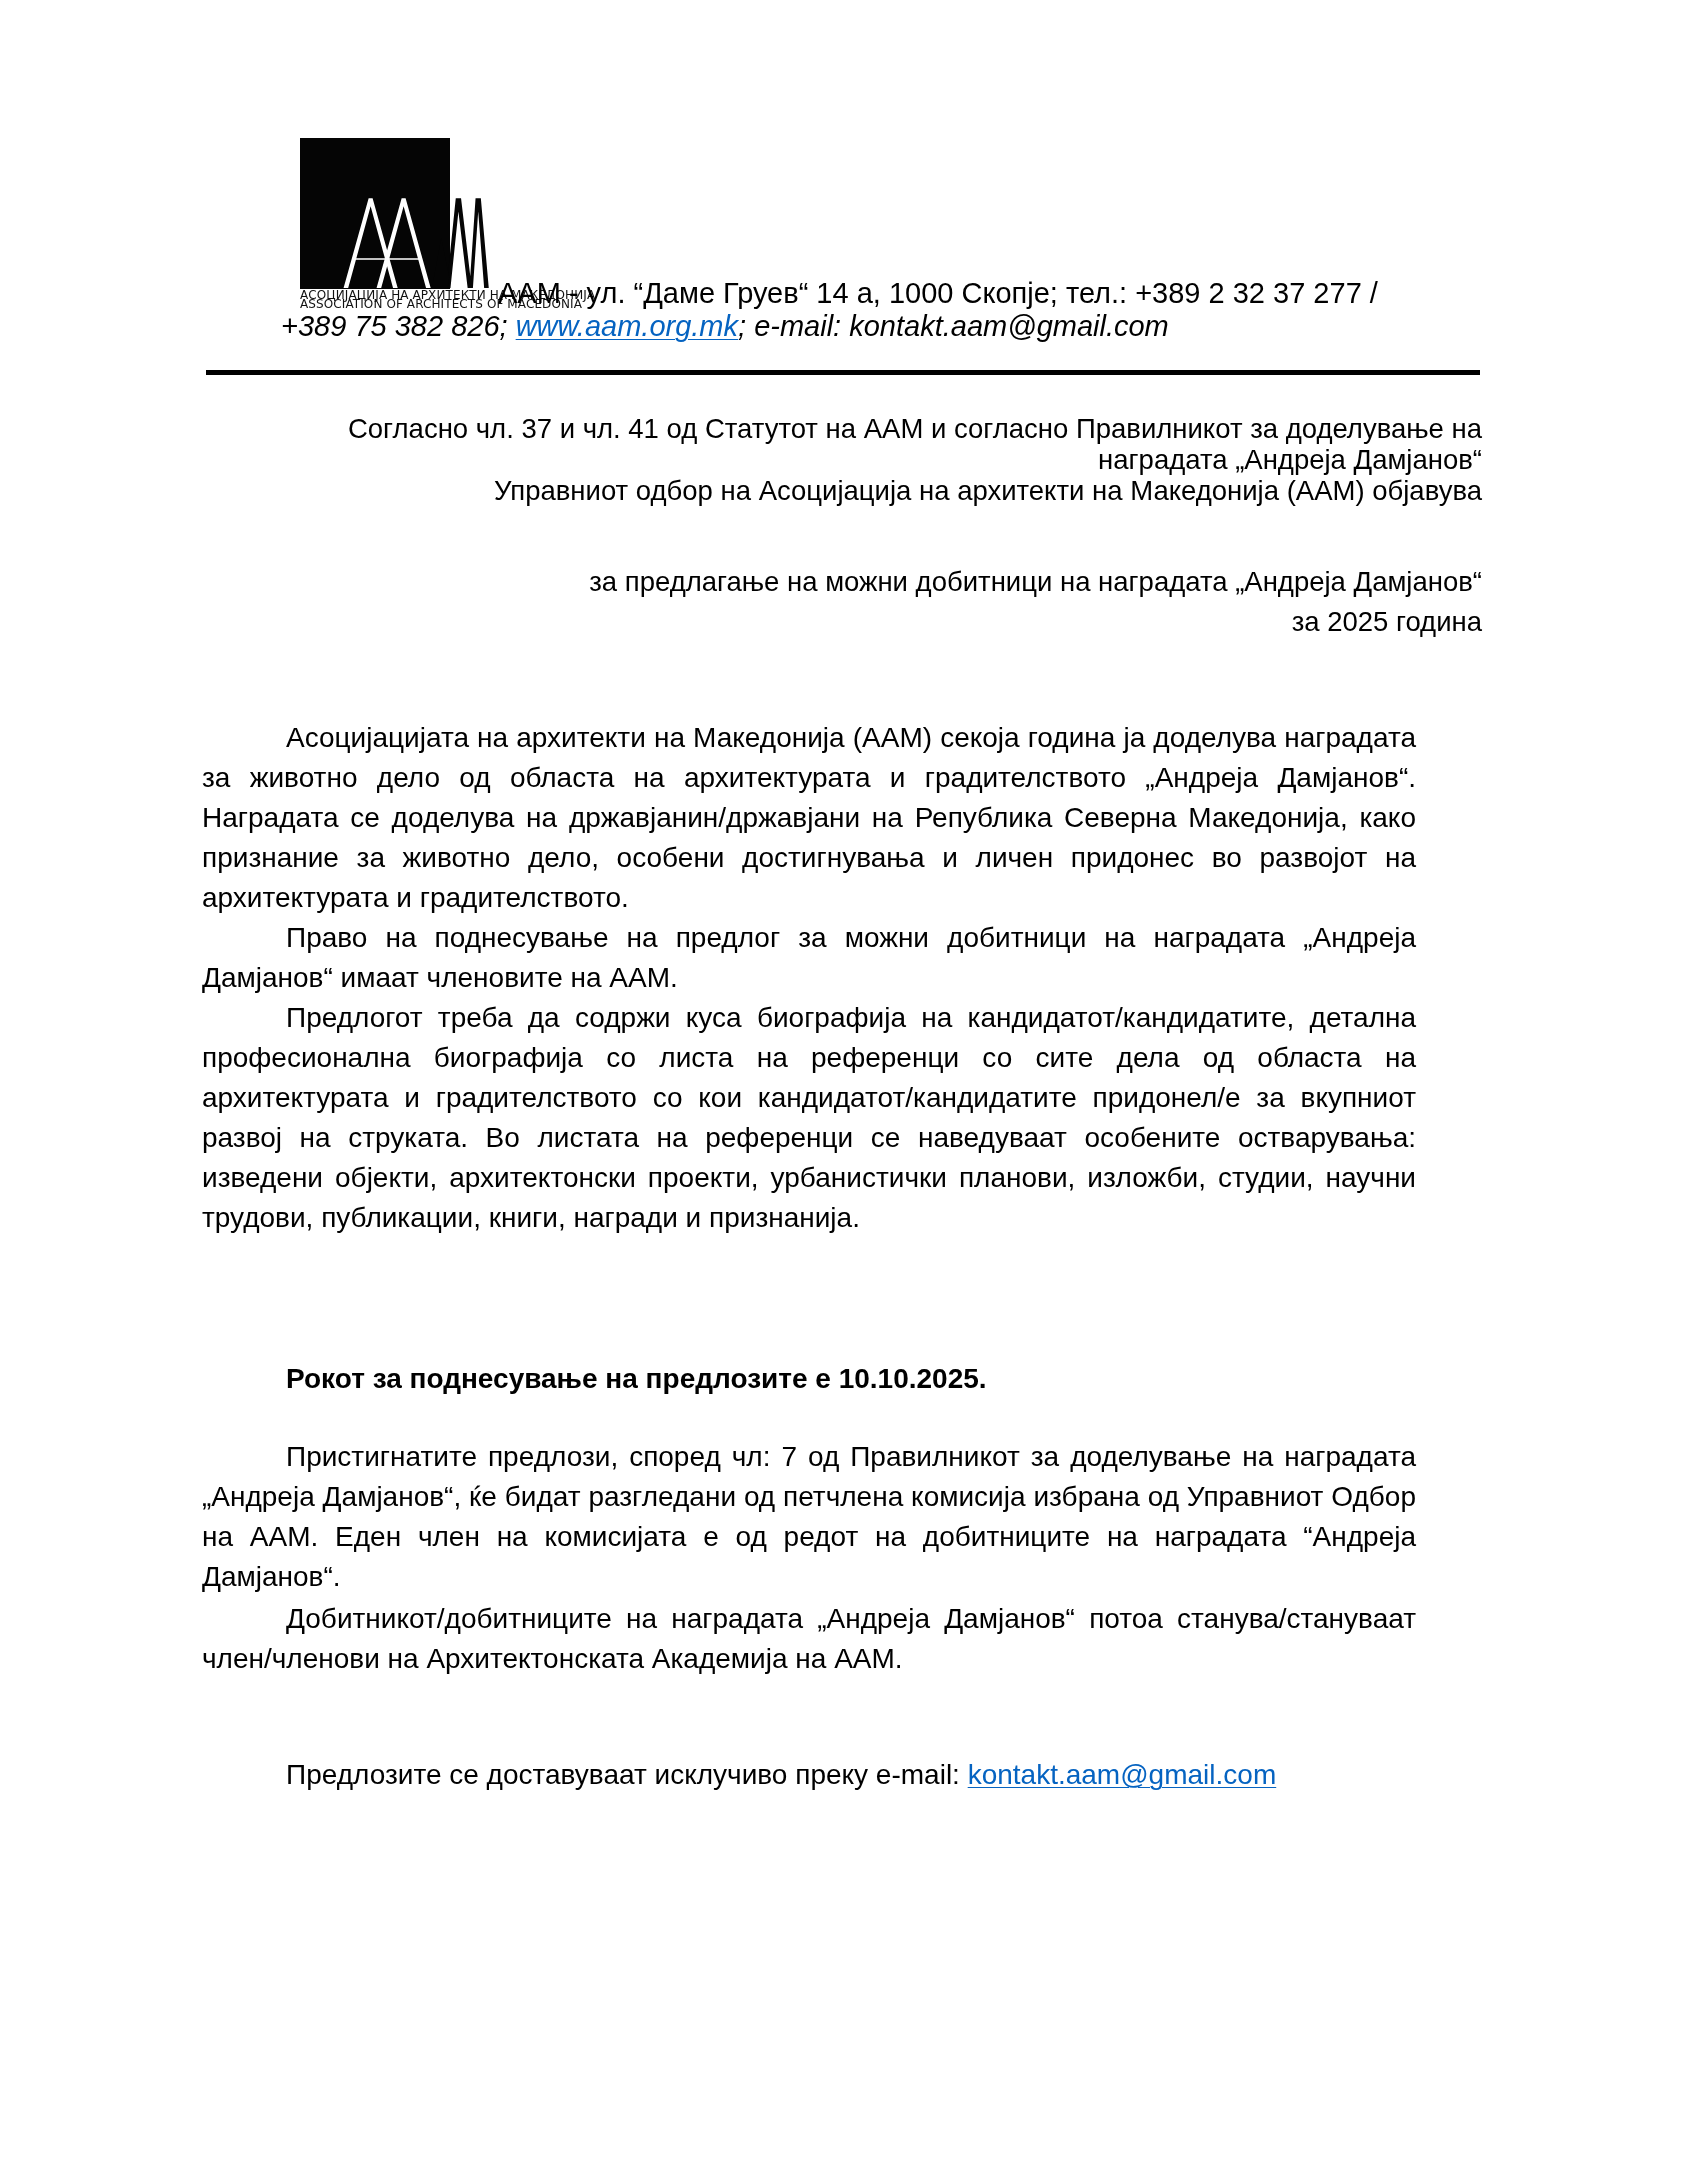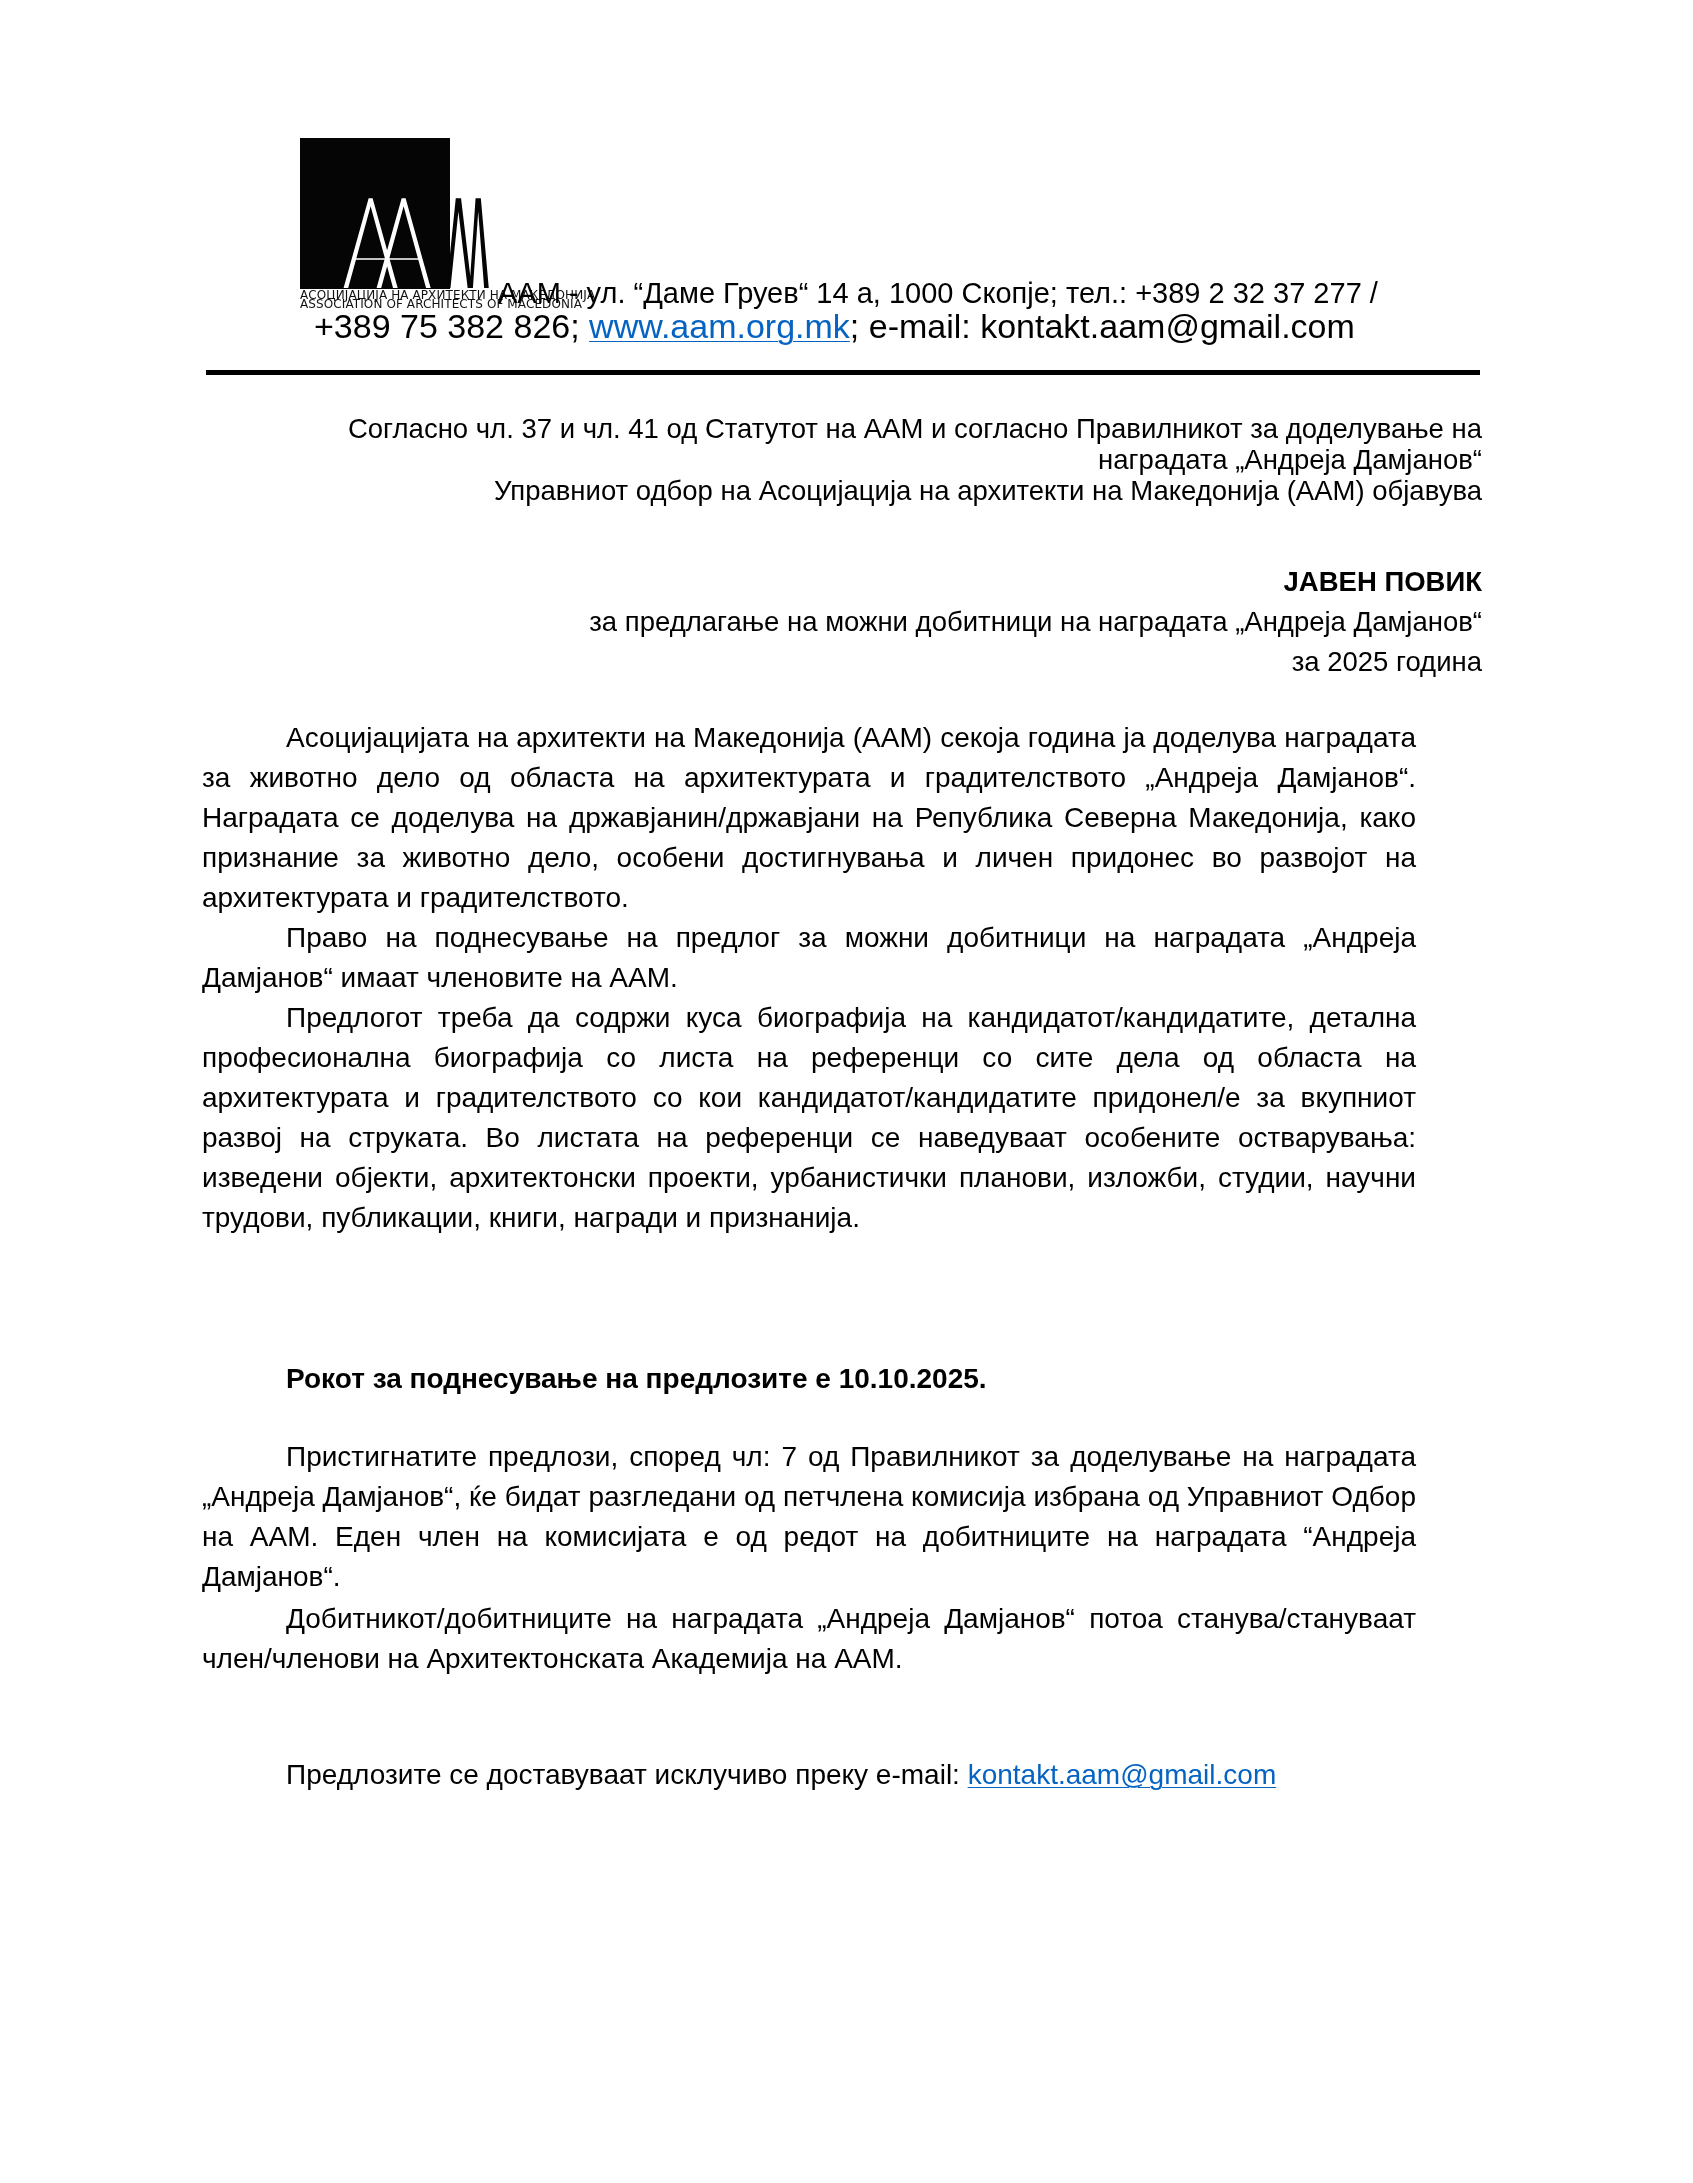--- a/index.html
+++ b/index.html
@@ -4,21 +4,21 @@
 <style>
   html, body { margin: 0; padding: 0; background: #ffffff; }
   body { width: 1693px; height: 2183px; position: relative; overflow: hidden;
          font-family: "Liberation Sans", "DejaVu Sans", sans-serif; color: #000; }
   .abs { position: absolute; }
   .logo-box { left: 300px; top: 138px; width: 150px; height: 151px; background: #050505; }
   .logo-svg { left: 300px; top: 198px; width: 198px; height: 93px; }
   .logo-cap { left: 300px; top: 291px; width: 159px; font-size: 12px; line-height: 8.6px;
               letter-spacing: 0.1px; white-space: nowrap; color: #111; font-family: "DejaVu Sans", sans-serif; }
   .hdr1 { left: 498px; top: 277px; font-size: 29px; line-height: 33px; white-space: nowrap; }
-  .hdr2 { left: 314px; top: 310px; font-size: 34px; line-height: 33px; white-space: nowrap; }
+  .hdr2 { left: 281px; top: 310px; font-size: 29px; line-height: 33px; white-space: nowrap; font-style: italic; }
   .link { color: #0563C1; text-decoration: underline; text-underline-offset: 3.3px; text-decoration-thickness: 1.3px; }
   .rule { left: 206px; top: 370px; width: 1274px; height: 5.3px; background: #000; }
 
   .center-block { left: 202px; width: 1280px; text-align: right; font-size: 27.5px; white-space: nowrap; }
   .intro { top: 413px; line-height: 31px; }
   .title { top: 562px; line-height: 40px; }
   .title .bold { font-weight: bold; }
 
   .body { left: 202px; width: 1214px; font-size: 28px; line-height: 40px; }
   .p { text-align: justify; text-indent: 84px; margin: 0; }
@@ -56,21 +56,20 @@
 </div>
 <div class="abs rule"></div>
 
 <div class="abs center-block intro">
   <div>Согласно чл. 37 и чл. 41 од Статутот на ААМ и согласно Правилникот за доделување на</div>
   <div>наградата „Андреја Дамјанов“</div>
   <div>Управниот одбор на Асоцијација на архитекти на Македонија (ААМ) објавува</div>
 </div>
 
 <div class="abs center-block title">
-  <div class="bold">ЈАВЕН ПОВИК</div>
   <div>за предлагање на можни добитници на наградата „Андреја Дамјанов“</div>
   <div>за 2025 година</div>
 </div>
 
 <div class="abs body sec1">
   <p class="p">Асоцијацијата на архитекти на Македонија (ААМ) секоја година ја доделува наградата за животно дело од областа на архитектурата и градителството „Андреја Дамјанов“. Наградата се доделува на државјанин/државјани на Република Северна Македонија, како признание за животно дело, особени достигнувања и личен придонес во развојот на архитектурата и градителството.</p>
   <p class="p">Право на поднесување на предлог за можни добитници на наградата „Андреја Дамјанов“ имаат членовите на ААМ.</p>
   <p class="p">Предлогот треба да содржи куса биографија на кандидатот/кандидатите, детална професионална биографија со листа на референци со сите дела од областа на архитектурата и градителството со кои кандидатот/кандидатите придонел/е за вкупниот развој на струката. Во листата на референци се наведуваат особените остварувања: изведени објекти, архитектонски проекти, урбанистички планови, изложби, студии, научни трудови, публикации, книги, награди и признанија.</p>
 </div>
 

